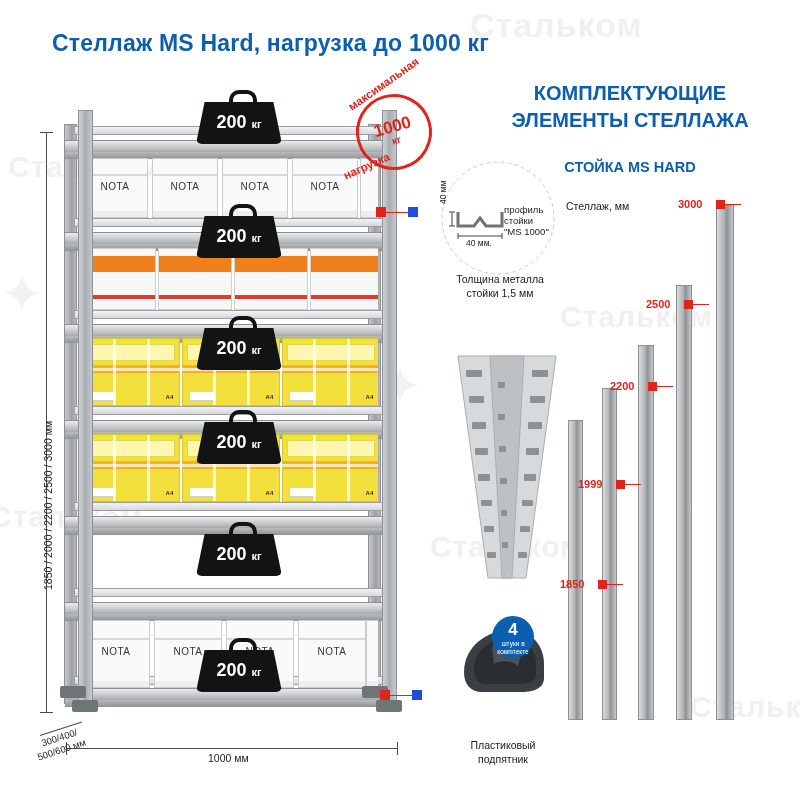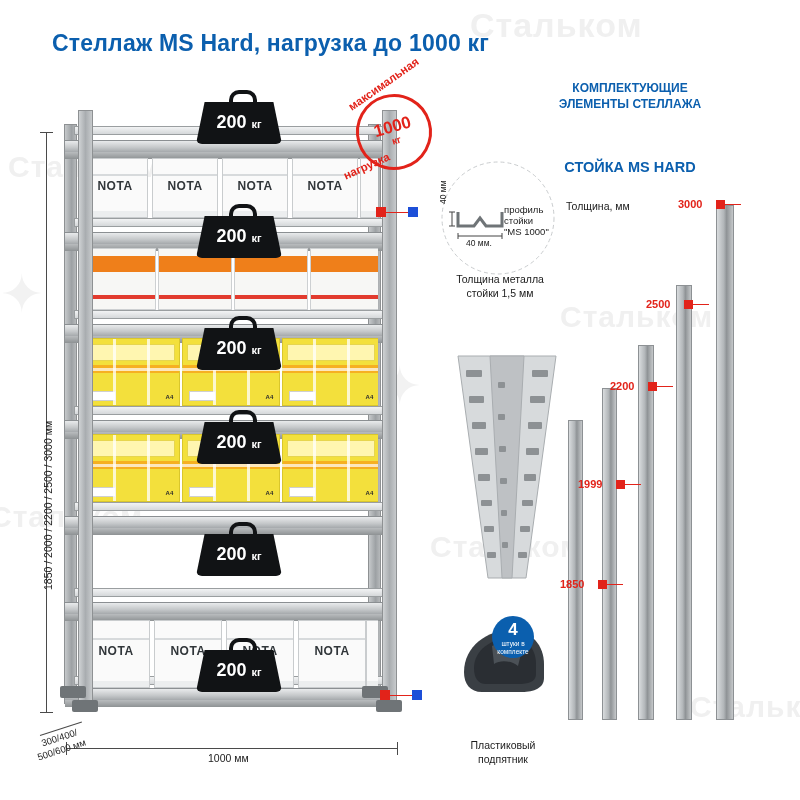--- a/index.html
+++ b/index.html
@@ -36,21 +36,21 @@
     font-size:23px;font-weight:bold;color:#0b5fae;
     letter-spacing:0.2px;
   }
 
   
   .rhead{
     position:absolute;
     text-align:center;
     color:#0b5fae;
     font-weight:bold;
-    font-size:12px;
+    font-size:20px;
     line-height:1.35;
     width:300px;
   }
   .rhead.l1{left:480px;top:80px;}
   .rhead.l2{left:480px;top:158px;font-size:14.5px;}
 
   
   .rack{position:absolute;left:60px;top:110px;width:360px;height:600px;}
   .upright{position:absolute;background:#b9bcbe;border:1px solid #8e9193;}
   .upright.left{left:18px;top:0;width:13px;height:592px;
@@ -83,21 +83,21 @@
   }
 
   
   .goods{position:absolute;overflow:hidden;}
   .box-white{
     position:absolute;background:#fafafa;border:1px solid #c9ccce;
     box-shadow:inset 0 -6px 0 #eceeef;
   }
   .box-white .lbl{
     position:absolute;left:50%;top:46%;transform:translate(-50%,-50%);
-    font-size:12px;font-weight:bold;color:#31363a;letter-spacing:.5px;
+    font-size:10px;font-weight:normal;color:#31363a;letter-spacing:.5px;
   }
   .box-white .stripe{position:absolute;left:0;right:0;top:26%;height:2px;background:#d7dadc;}
   .box-orange{
     position:absolute;background:#f7f7f5;border:1px solid #cdd0d2;
   }
   .box-orange .band{position:absolute;left:0;right:0;top:12%;height:26%;background:#ef7f1a;}
   .box-orange .band2{position:absolute;left:0;right:0;bottom:16%;height:4px;background:#e23b2e;}
   .pack-yellow{
     position:absolute;background:#f3e03c;border:1px solid #d9c62c;
   }
@@ -504,21 +504,21 @@
   <div class="badge4">
     <div class="n">4</div>
     <div class="t">штуки в</div>
     <div class="t">комплекте</div>
   </div>
   <div class="caption" style="left:438px;top:738px;width:130px;">
     <div>Пластиковый</div>
     <div>подпятник</div>
   </div>
 
-  <div class="heightlabel">Толщина, мм</div>
+  <div class="heightlabel">Стеллаж, мм</div>
 
   <div class="posts">
 
     <div class="post" style="left:8px;width:15px;height:300px;"></div>
 
     <div class="post" style="left:42px;width:15px;height:332px;"></div>
 
     <div class="post" style="left:78px;width:16px;height:375px;"></div>
 
     <div class="post" style="left:116px;width:16px;height:435px;"></div>

